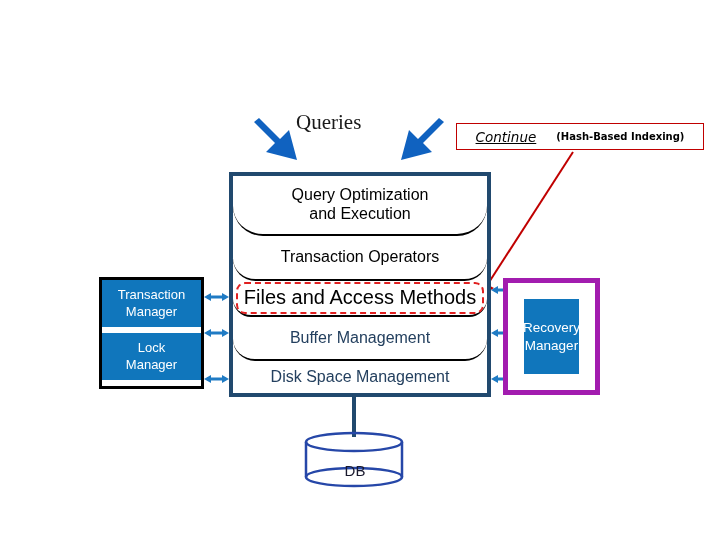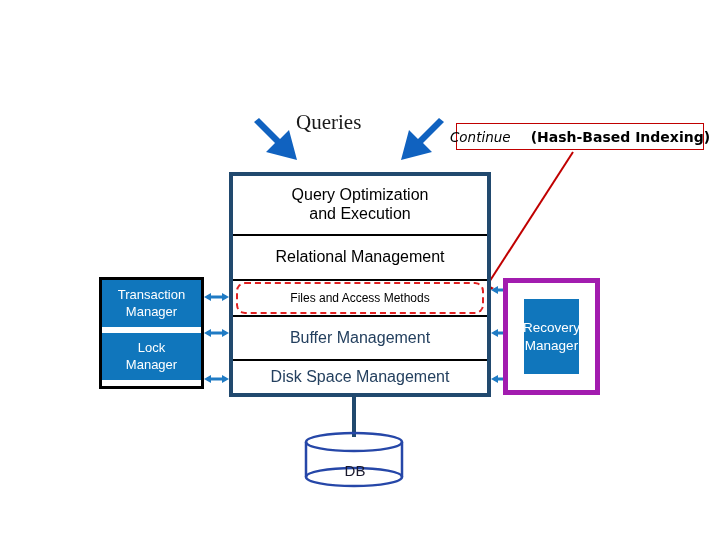--- a/index.html
+++ b/index.html
@@ -57,25 +57,26 @@
     display: flex;
     align-items: center;
     justify-content: center;
     white-space: nowrap;
   }
   #continue-callout .c-italic {
     font-family: "DejaVu Sans", sans-serif;
     font-style: italic;
     font-size: 13.5px;
     color: #000000;
+    text-decoration: underline;
   }
   #continue-callout .c-bold {
     font-family: "DejaVu Sans", sans-serif;
     font-weight: bold;
-    font-size: 14px;
+    font-size: 10px;
     color: #000000;
     margin-left: 20px;
   }
 
   
   #overlay {
     position: absolute;
     left: 0;
     top: 0;
     width: 720px;
@@ -97,26 +98,27 @@
   .stack-row {
     box-sizing: border-box;
     width: 100%;
     background: #ffffff;
     border-bottom: 2px solid #000000;
     display: flex;
     align-items: center;
     justify-content: center;
     text-align: center;
     line-height: 1.18;
+    border-radius: 30px;
   }
   .stack-row:last-child { border-bottom: none; }
 
   #row-qoe      { height: 60px; font-size: 16px; color: #000000; }
   #row-relops   { height: 45px; font-size: 16px; color: #000000; }
-  #row-files    { height: 36px; font-size: 12px; color: #000000; position: relative; }
+  #row-files    { height: 36px; font-size: 20px; color: #000000; position: relative; }
   #row-buffer   { height: 44px; font-size: 16px; color: #24405F; }
   #row-disk     { height: 32px; font-size: 16px; color: #24405F; border-bottom: none; }
 
   #files-highlight {
     position: absolute;
     left: 3px;
     top: 1px;
     right: 3px;
     bottom: 1px;
     border: 2.5px dashed #E02020;
@@ -263,21 +265,21 @@
   <div id="main-stack">
 
     <div class="stack-row" id="row-qoe">
       <div>
         <div class="row-text">Query Optimization</div>
         <div class="row-text">and Execution</div>
       </div>
     </div>
 
     <div class="stack-row" id="row-relops">
-      <span class="row-text">Relational Management</span>
+      <span class="row-text">Transaction Operators</span>
     </div>
 
     <div class="stack-row" id="row-files">
       <div id="files-highlight"></div>
       <span class="row-text">Files and Access Methods</span>
     </div>
 
     <div class="stack-row" id="row-buffer">
       <span class="row-text">Buffer Management</span>
     </div>

